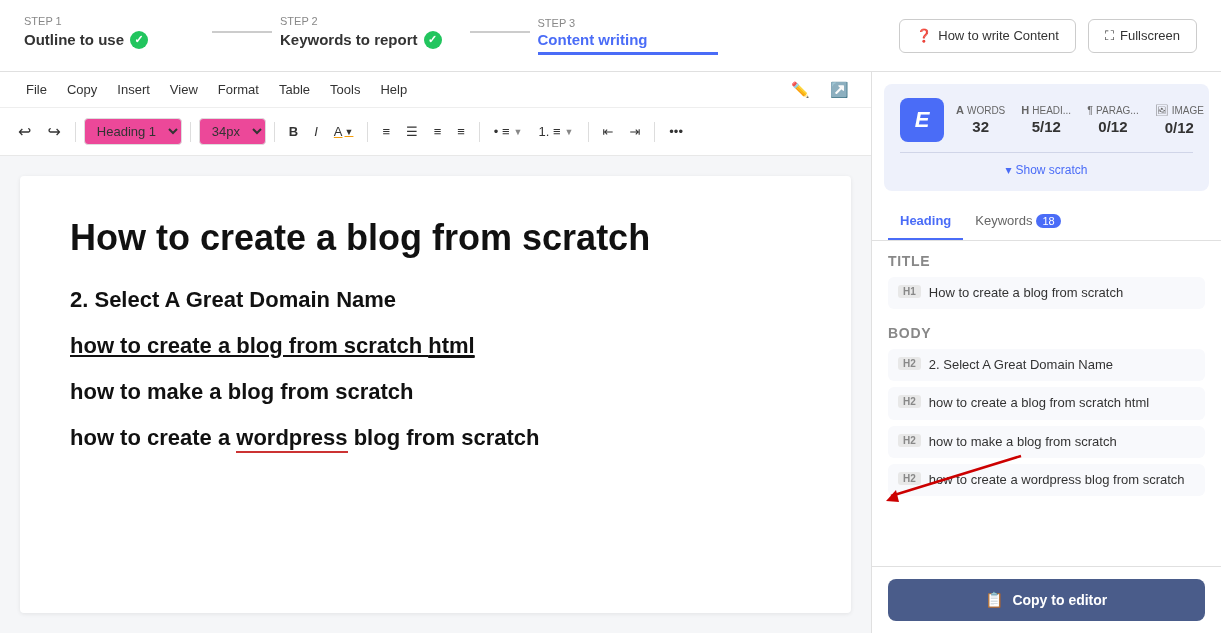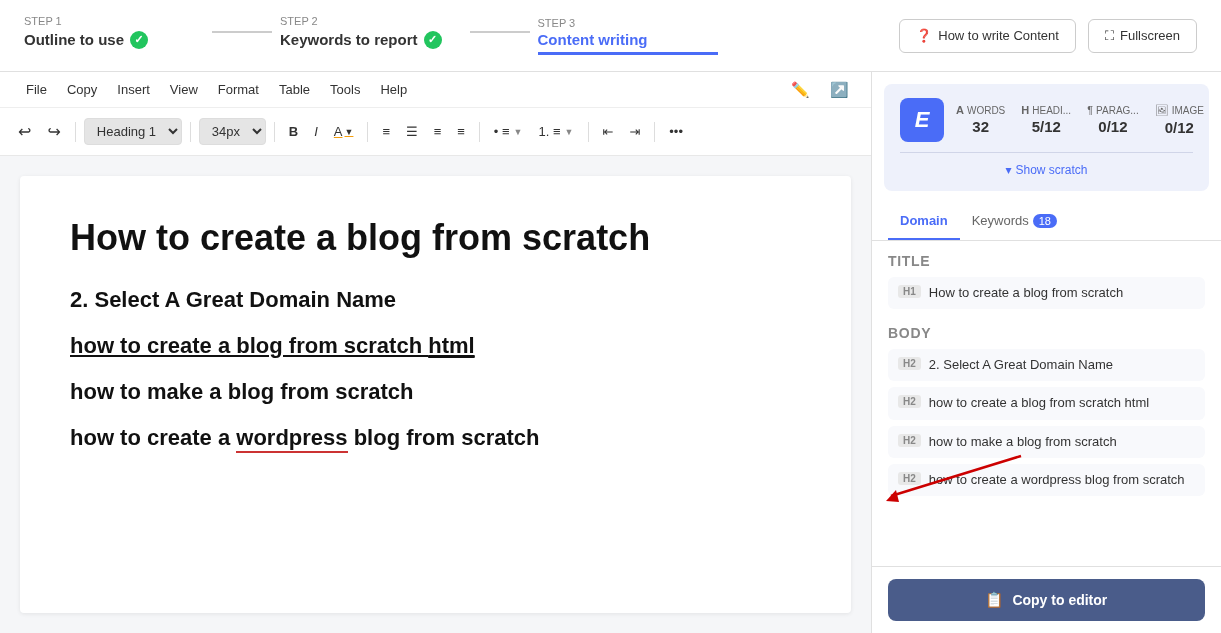--- a/index.html
+++ b/index.html
@@ -32,21 +32,21 @@
     
     .main-layout { display: flex; height: calc(633px - 72px); }
 
     
     .editor-area { flex: 1; background: #f5f6f8; display: flex; flex-direction: column; overflow: hidden; }
 
     
     .toolbar { background: #fff; border-bottom: 1px solid #e8e8e8; padding: 0 12px; display: flex; align-items: center; gap: 4px; height: 48px; flex-shrink: 0; }
     .toolbar-sep { width: 1px; height: 20px; background: #ddd; margin: 0 4px; }
     .tb-btn { padding: 4px 6px; border: none; background: none; cursor: pointer; border-radius: 4px; font-size: 13px; color: #333; display: flex; align-items: center; gap: 2px; }
-    .tb-select { padding: 4px 8px; border: 1px solid #ddd; border-radius: 4px; background: #e5e5e5; font-size: 13px; color: #333; cursor: pointer; }
+    .tb-select { padding: 4px 8px; border: 1px solid #ddd; border-radius: 4px; background: #ec4899; font-size: 13px; color: #333; cursor: pointer; }
     .tb-bold { font-weight: bold; }
     .tb-italic { font-style: italic; }
 
     
     .editor-content { flex: 1; background: #fff; margin: 20px; padding: 40px 50px; overflow-y: auto; box-shadow: 0 1px 4px rgba(0,0,0,0.08); border-radius: 4px; }
     .doc-title { font-size: 36px; font-weight: 800; color: #111; margin-bottom: 28px; line-height: 1.2; }
     .doc-h2 { font-size: 22px; font-weight: 700; color: #111; margin-bottom: 20px; }
     .doc-h2-underline { font-size: 22px; font-weight: 700; color: #111; margin-bottom: 20px; }
     .doc-h2-underline span { text-decoration: underline; }
 
@@ -225,21 +225,21 @@
       </div>
       <div class="analysis-divider"></div>
       <div class="show-analysis">
         <span>▾</span>
         <span>Show scratch</span>
       </div>
     </div>
 
     <div class="sidebar-tabs">
       <div class="tab active">
-        <span>Domain</span>
+        <span>Heading</span>
       </div>
       <div class="tab">
         <span>Keywords</span>
         <span class="tab-badge">18</span>
       </div>
     </div>
 
     <div class="outline-content">
       <div class="outline-section">
         <div class="outline-section-label">TITLE</div>

